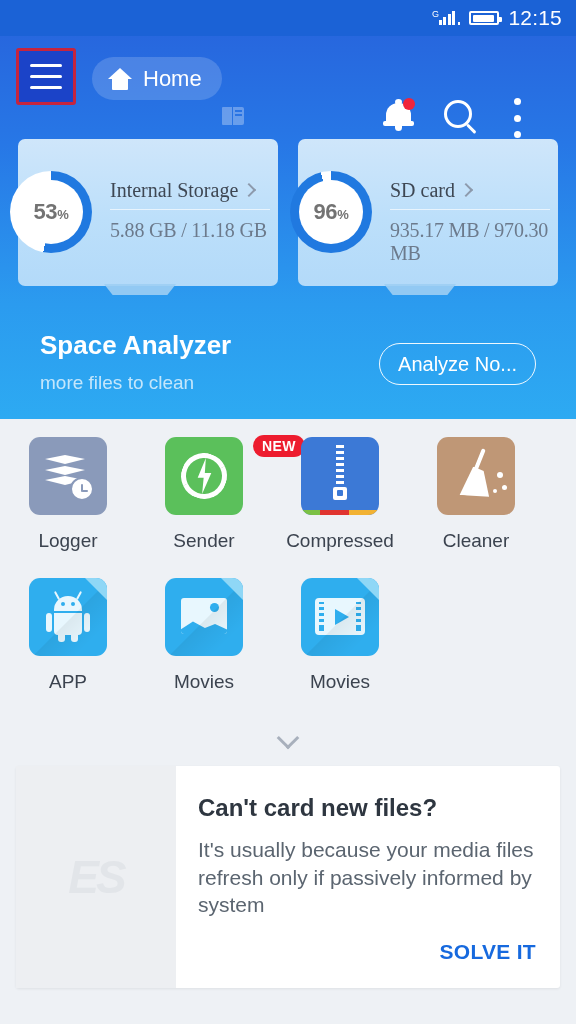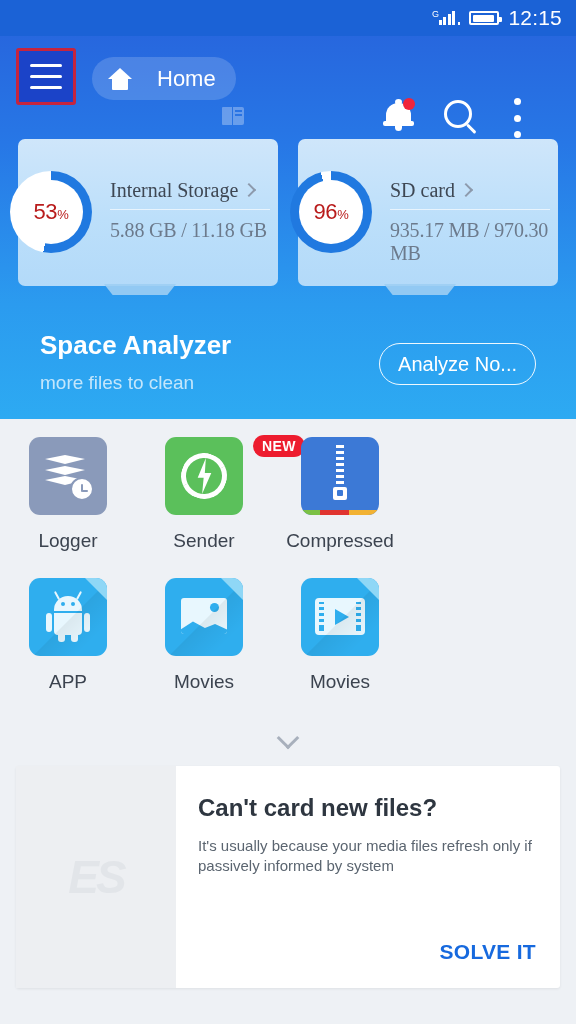--- a/index.html
+++ b/index.html
@@ -41,21 +41,21 @@
   .menu-btn{
     position:absolute; left:16px; top:12px; width:60px; height:57px;
     background:#1B43C8; border:3px solid #C6243E; border-radius:3px;
     display:flex; flex-direction:column; align-items:center; justify-content:center; gap:8px;
   }
   .menu-btn span{ display:block; width:32px; height:3px; background:#fff; border-radius:2px; }
 
   .home-pill{
     position:absolute; left:92px; top:21px; height:43px; padding:0 20px 0 16px;
     background:rgba(255,255,255,0.17); border-radius:22px;
-    display:flex; align-items:center; gap:25px;
+    display:flex; align-items:center; gap:11px;
   }
   .home-ico{ width:24px; height:22px; position:relative; }
   .home-ico:before{
     content:""; position:absolute; left:0; top:0; width:0; height:0;
     border-left:12px solid transparent; border-right:12px solid transparent; border-bottom:11px solid #fff;
   }
   .home-ico:after{
     content:""; position:absolute; left:4px; top:10px; width:16px; height:12px; background:#fff;
     border-radius:0 0 1px 1px;
   }
@@ -98,21 +98,21 @@
     position:absolute; bottom:-9px; left:86px; width:72px; height:11px;
     background:#9DCEF3; border-radius:0 0 3px 3px;
     clip-path:polygon(0 0, 100% 0, 88% 100%, 12% 100%);
     opacity:.9;
   }
   .donut{ position:absolute; left:-8px; top:32px; width:82px; height:82px; border-radius:50%; }
   .donut .hole{
     position:absolute; left:9px; top:9px; right:9px; bottom:9px; background:#fff; border-radius:50%;
     display:flex; align-items:center; justify-content:center;
   }
-  .pct{ font-size:22px; color:#b91c1c; font-weight:400; letter-spacing:-.3px; }
+  .pct{ font-size:22px; color:#737373; font-weight:700; letter-spacing:-.3px; }
   .pct small{ font-size:13px; }
 
   .sinfo{ position:absolute; left:92px; top:34px; right:8px;font-family:Liberation Serif, serif; }
   .sname-row{ display:flex; align-items:center; gap:6px; height:34px; }
   .sname{ font-size:20px; color:#3E4753; }
   .chev{ width:10px; height:10px; border-right:2.5px solid #8D9AAC; border-top:2.5px solid #8D9AAC; transform:rotate(45deg); }
   .sdiv{ height:1px; background:rgba(255,255,255,0.65); margin:2px 0 0 0; width:100%; }
   .ssize{ font-size:20px; color:#6C7A8C; padding-top:9px; letter-spacing:-.2px; }
 
   
@@ -242,21 +242,21 @@
 
   
   .tip{
     position:absolute; left:16px; top:766px; width:544px; height:222px;
     background:#fff; border-radius:3px; display:flex; box-shadow:0 1px 3px rgba(0,0,0,0.07);
   }
   .tip-left{ width:160px; background:#EDEFF2; display:flex; align-items:center; justify-content:center;}
   .es-logo{ font-size:46px; font-weight:bold; font-style:italic; color:#E2E5E9; letter-spacing:-3px;}
   .tip-right{ flex:1; padding:28px 24px 0 22px; position:relative;}
   .tip-title{ font-size:24px; font-weight:bold; color:#2E3640; }
-  .tip-body{ font-size:15px; color:#5B6570; line-height:1.32; margin-top:14px; }
+  .tip-body{ font-size:21px; color:#5B6570; line-height:1.32; margin-top:14px; }
   .tip-cta{ position:absolute; right:24px; bottom:24px; font-size:21px; font-weight:bold; color:#1669DE; letter-spacing:.3px;}
 </style>
 </head>
 <body>
 
 <div id="screen">
 
   <div class="statusbar">
     <div class="sig-wrap">
       <span class="sig-g">G</span>
@@ -401,20 +401,30 @@
               <i></i>
               <i></i>
               <i></i>
             </span>
           <span class="zip-box"></span>
           <span class="stripe"></span>
         </div>
         <div class="ic-label">Compressed</div>
       </div>
 
+      <div class="cell">
+        <div class="ic cleaner">
+          <span class="broom-h"></span>
+            <span class="broom-b"></span>
+          <span class="sp"></span>
+            <span class="sp"></span>
+            <span class="sp"></span>
+        </div>
+        <div class="ic-label">Cleaner</div>
+      </div>
     </div>
 
     <div class="row" style="margin-top:26px;">
       <div class="cell">
         <div class="ic file-ic">
           <span class="droid">
             <span class="head">
                 <b></b>
                 <b></b>
               </span>

